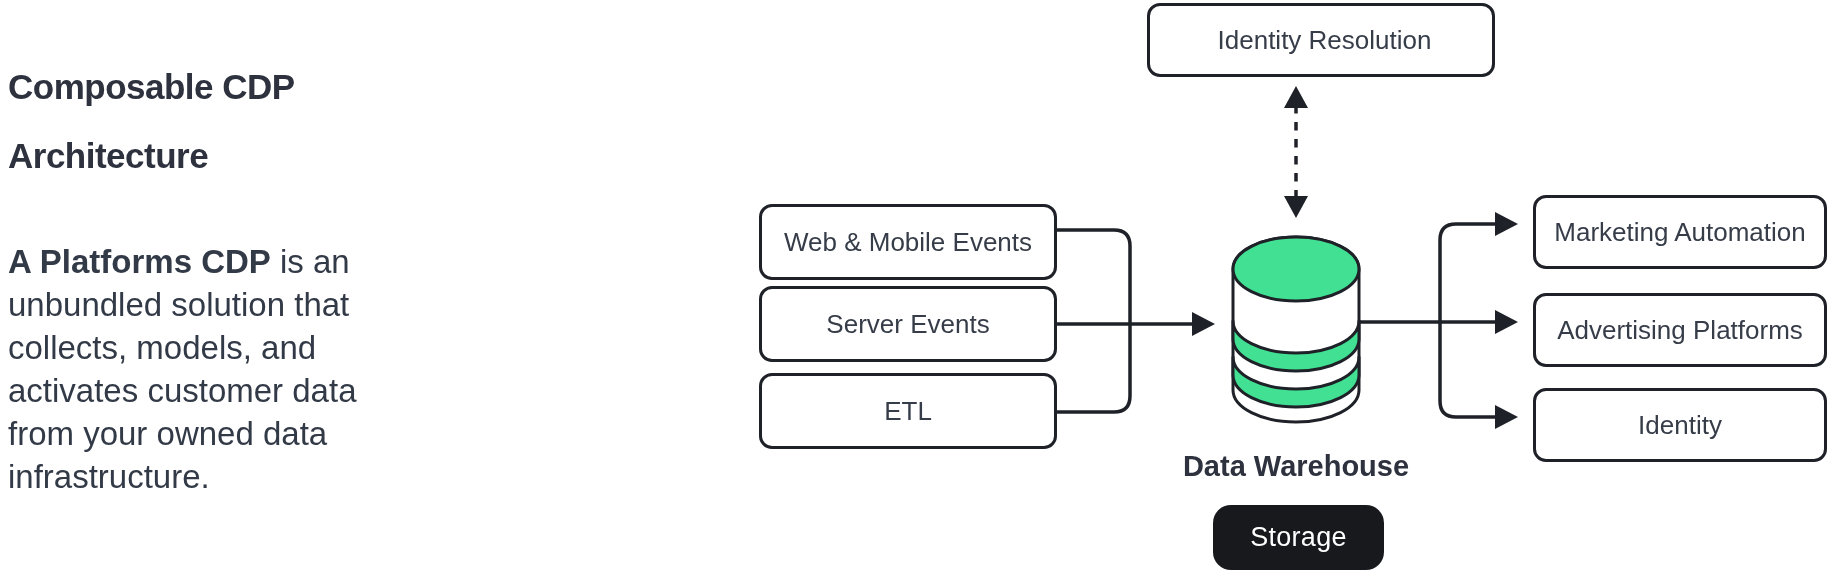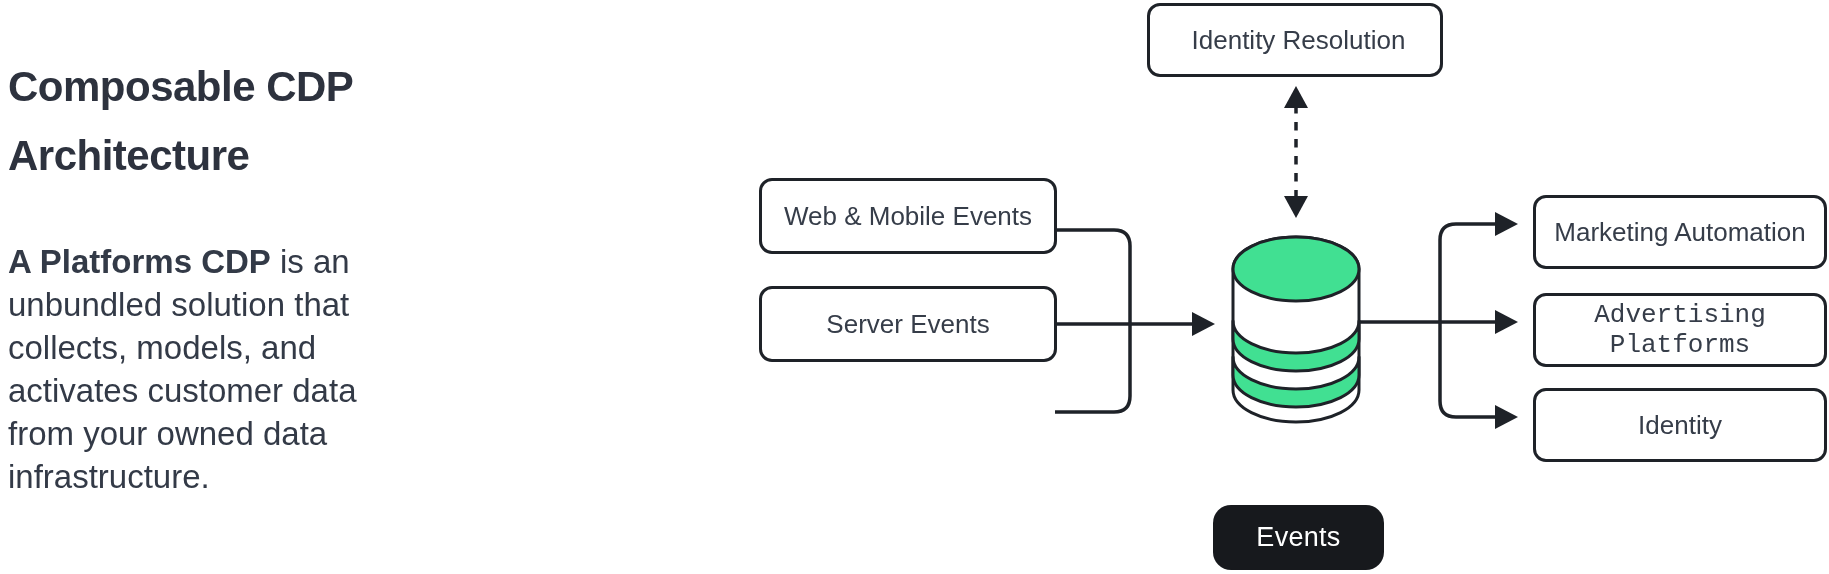--- a/index.html
+++ b/index.html
@@ -13,21 +13,21 @@
     background: var(--bg, #ffffff);
     overflow: hidden;
   }
 
   
   .title {
     position: absolute;
     left: 8px;
     top: 52px;
     width: 700px;
-    font-size: 42px;
+    font-size: 35px;
     line-height: 69px;
     font-weight: 700;
     letter-spacing: -0.5px;
     color: var(--heading, #2d323e);
     white-space: pre-line;
   }
   .desc {
     position: absolute;
     left: 8px;
     top: 240px;
@@ -47,28 +47,28 @@
     border: 3.5px solid var(--ink, #1e2228);
     border-radius: 13px;
     display: flex;
     align-items: center;
     justify-content: center;
     font-size: 26px;
     font-weight: 500;
     color: var(--label-text, #363d49);
     text-align: center;
   }
-  .node-identity   { left: 1147px; top:   3px; width: 296px; height: 74px; padding-left: 7px; }
+  .node-identity   { left: 1147px; top:   3px; width: 348px; height: 74px; padding-left: 7px; }
   .node-src        { left:  759px; width: 298px; height: 76px; }
-  .node-src.s0     { top: 178px; }
+  .node-src.s0     { top: 204px; }
   .node-src.s1     { top: 286px; }
   .node-src.s2     { top: 373px; }
   .node-dst        { left: 1533px; width: 294px; height: 74px; margin-top: 8px; }
   .node-dst.d0     { top: 187px; }
-  .node-dst.d1     { top: 285px; font-family: Liberation Mono, monospace; }
+  .node-dst.d1     { top: 285px; }
   .node-dst.d2     { top: 380px; }
 
   .warehouse-label {
     position: absolute;
     left: 1146px;
     top: 448px;
     width: 300px;
     text-align: center;
     font-size: 29px;
     line-height: 36px;
@@ -148,29 +148,33 @@
   <div class="node node-identity">
     <span>Identity Resolution</span>
   </div>
 
   <div class="node node-src s0">
     <span>Web &amp; Mobile Events</span>
   </div>
   <div class="node node-src s1">
     <span>Server Events</span>
   </div>
+  <div class="node node-src s2">
+    <span>ETL</span>
+  </div>
 
   <div class="node node-dst d0">
     <span>Marketing Automation</span>
   </div>
   <div class="node node-dst d1">
     <span>Advertising Platforms</span>
   </div>
   <div class="node node-dst d2">
     <span>Identity</span>
   </div>
 
+  <div class="warehouse-label">Data Warehouse</div>
 
   <div class="storage-pill">
-    <span>Events</span>
+    <span>Storage</span>
   </div>
 
 </div>
 
 </body></html>

